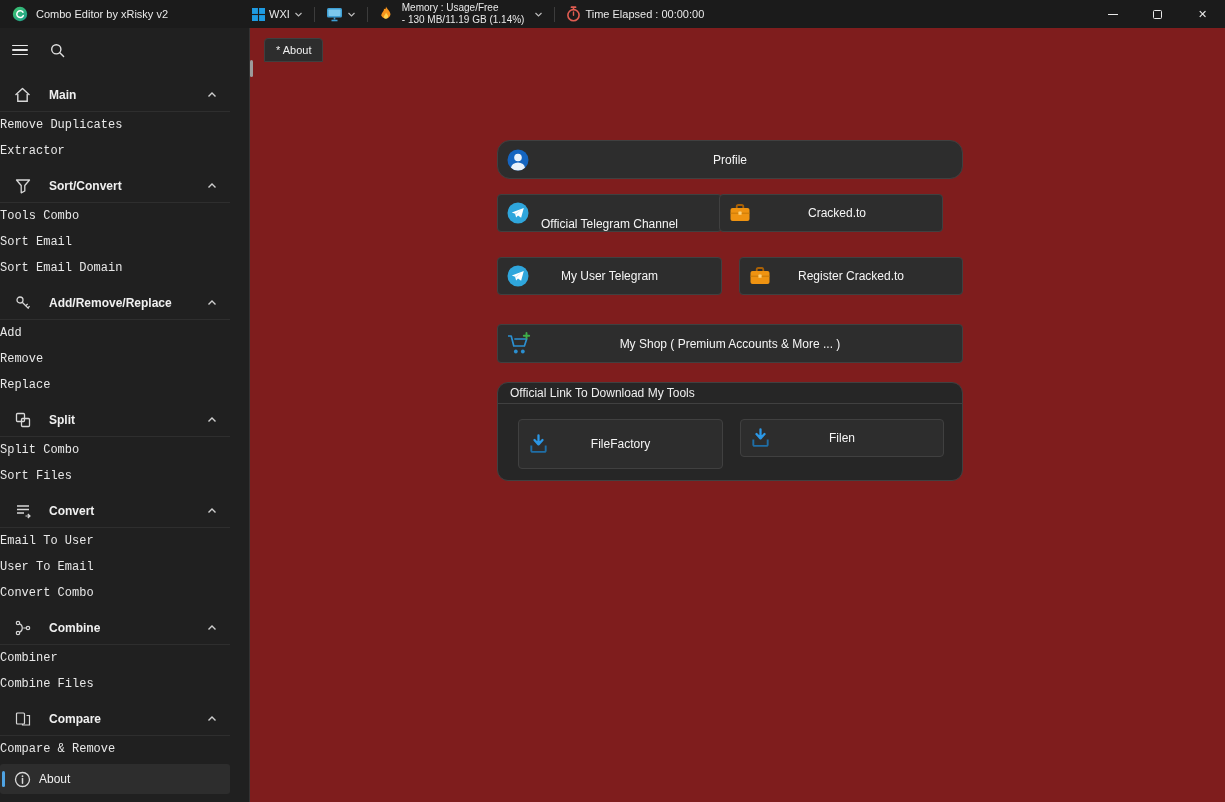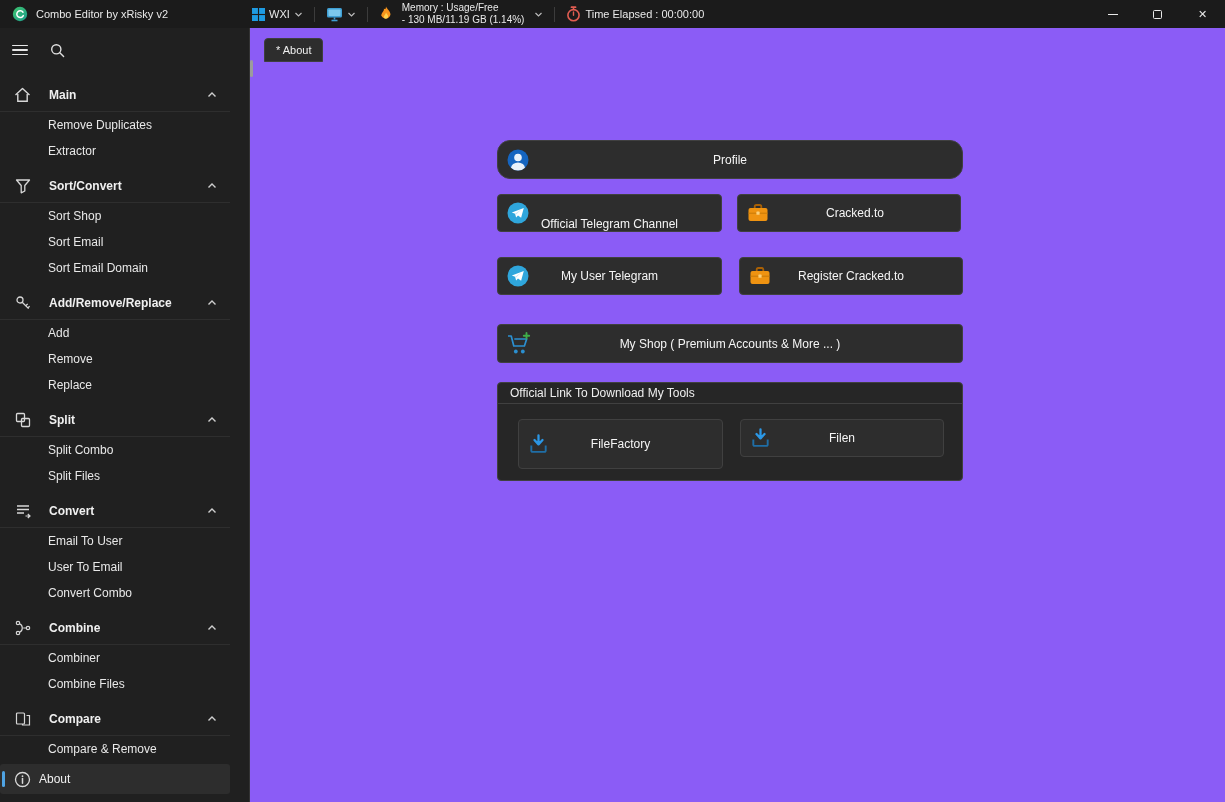--- a/index.html
+++ b/index.html
@@ -38,55 +38,55 @@
   .nav { flex:1; overflow:hidden; padding-top:6px; }
   .nav-header {
     width:230px; height:34px; margin-top:5px; display:flex; align-items:center;
     padding:0 12px 0 14px; gap:18px; border-bottom:1px solid #2e2e2e; cursor:pointer;
   }
   .nav-header:first-child { margin-top:0; }
   .nav-label { font-size:12px; font-weight:bold; color:#f0f0f0; white-space:nowrap; }
   .nav-icon { width:17px; display:flex; justify-content:center; flex:none; }
   .chev { margin-left:auto; display:flex; }
   .nav-item {
-    width:230px; height:26px; display:flex; align-items:center; padding-left:48px;
-    font-size:12px; color:#e8e8e8; cursor:pointer; white-space:nowrap;
+    width:230px; height:26px; display:flex; align-items:center; 
+    font-size:12px; color:#e8e8e8; cursor:pointer; white-space:nowrap;font-family:Liberation Mono, monospace;
   }
   .about-row {
     width:230px; height:30px; margin:0 0 8px 0; background:#2d2d2d; position:relative;
     display:flex; align-items:center; padding-left:14px; gap:8px; cursor:pointer; flex:none;
     border-radius:3px;
   }
   .accent-bar {
     position:absolute; left:2px; top:7px; width:3px; height:16px;
     background:#4fa3e3; border-radius:2px;
   }
   
-  .content { position:absolute; left:250px; top:28px; width:975px; height:774px; background:#8b5cf6; }
+  .content { position:absolute; left:250px; top:28px; width:975px; height:774px; background:#7f1d1d; }
   .scroll-thumb { position:absolute; left:0; top:32px; width:3px; height:17px; background:#9c9c9c; border-radius:2px; }
   .tab {
     position:absolute; left:14px; top:10px; height:24px; padding:0 11px;
     background:#2d2d2d; border:1px solid #3f3f3f; border-radius:4px 4px 0 0;
     display:flex; align-items:center; font-size:11px; color:#f0f0f0; cursor:pointer;
   }
   .btn {
     position:absolute; background:#2d2d2d; border:1px solid #404040; border-radius:4px;
     display:flex; align-items:center; justify-content:center; font-size:12px; color:#f5f5f5;
     cursor:pointer;
   }
   .btn-icon { position:absolute; left:8px; top:50%; transform:translateY(-50%); display:flex; }
   .btn-profile   { left:247px; top:112px; width:466px; height:39px;border-radius:13px; }
   .btn-tgchan    { left:247px; top:166px; width:225px; height:38px;align-items:flex-end; }
-  .btn-cracked   { left:487px; top:166px; width:224px; height:38px;padding-left:12px; }
+  .btn-cracked   { left:469px; top:166px; width:224px; height:38px;padding-left:12px; }
   .btn-usertg    { left:247px; top:229px; width:225px; height:38px; }
   .btn-regcrack  { left:489px; top:229px; width:224px; height:38px; }
   .btn-shop      { left:247px; top:296px; width:466px; height:39px; }
   .groupbox {
     position:absolute; left:247px; top:354px; width:466px; height:99px;
-    border:1px solid #404040; border-radius:4px; background:#262626;
+    border:1px solid #404040; border-radius:11px; background:#262626;
   }
   .groupbox-header {
     height:21px; border-bottom:1px solid #404040; display:flex; align-items:center;
     padding-left:12px; font-size:12px; color:#f0f0f0;
   }
   .btn-filefactory { left:20px; top:36px; width:205px; height:50px; }
   .btn-filen       { left:242px; top:36px; width:204px; height:38px; }
   svg { display:block; }
 </style>
 </head>
@@ -233,21 +233,21 @@
           <path d="M1.5 2 H14.5 L9.8 7.5 V13 L6.2 14.8 V7.5 Z" fill="none" stroke="#d8d8d8" stroke-width="1.3" stroke-linejoin="round"></path>
         </svg>
       </span>
       <span class="nav-label">Sort/Convert</span>
       <span class="chev">
         <svg width="12" height="12" viewBox="0 0 12 12">
             <path d="M2.5 7.5 L6 4 L9.5 7.5" fill="none" stroke="#cfcfcf" stroke-width="1.4"></path>
           </svg>
       </span>
     </div>
-    <div class="nav-item">Sort Shop</div>
+    <div class="nav-item">Tools Combo</div>
     <div class="nav-item">Sort Email</div>
     <div class="nav-item">Sort Email Domain</div>
 
     <div class="nav-header">
       <span class="nav-icon">
         <svg width="16" height="16" viewBox="0 0 16 16">
           <circle cx="5" cy="5" r="3" fill="none" stroke="#d8d8d8" stroke-width="1.3"></circle>
           <path d="M7.2 7.2 L13.6 13.6 M10.8 10.8 l1.9-1.9 M12.9 12.9 l1.7-1.7" stroke="#d8d8d8" stroke-width="1.3" fill="none"></path>
         </svg>
       </span>
@@ -270,21 +270,21 @@
         </svg>
       </span>
       <span class="nav-label">Split</span>
       <span class="chev">
         <svg width="12" height="12" viewBox="0 0 12 12">
             <path d="M2.5 7.5 L6 4 L9.5 7.5" fill="none" stroke="#cfcfcf" stroke-width="1.4"></path>
           </svg>
       </span>
     </div>
     <div class="nav-item">Split Combo</div>
-    <div class="nav-item">Split Files</div>
+    <div class="nav-item">Sort Files</div>
 
     <div class="nav-header">
       <span class="nav-icon">
         <svg width="16" height="16" viewBox="0 0 16 16">
           <path d="M2 3 h12 M2 6.5 h12 M2 10 h7" stroke="#d8d8d8" stroke-width="1.3" fill="none"></path>
           <path d="M10.5 13 h4.5 m-2.2-2 l2.2 2 -2.2 2" stroke="#d8d8d8" stroke-width="1.2" fill="none"></path>
         </svg>
       </span>
       <span class="nav-label">Convert</span>
       <span class="chev">

